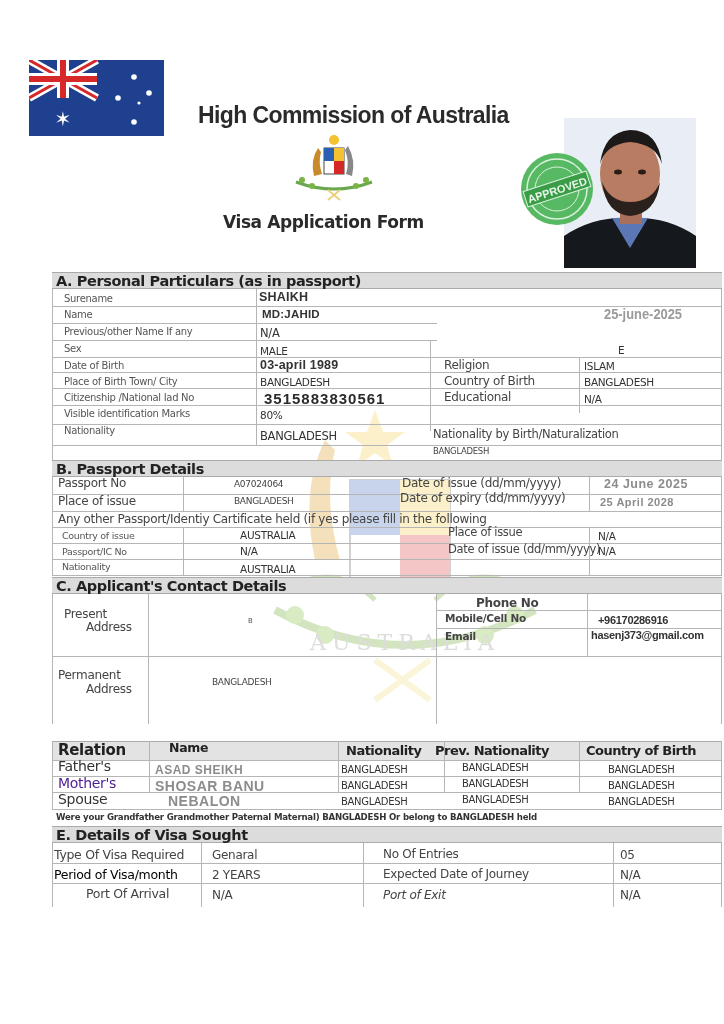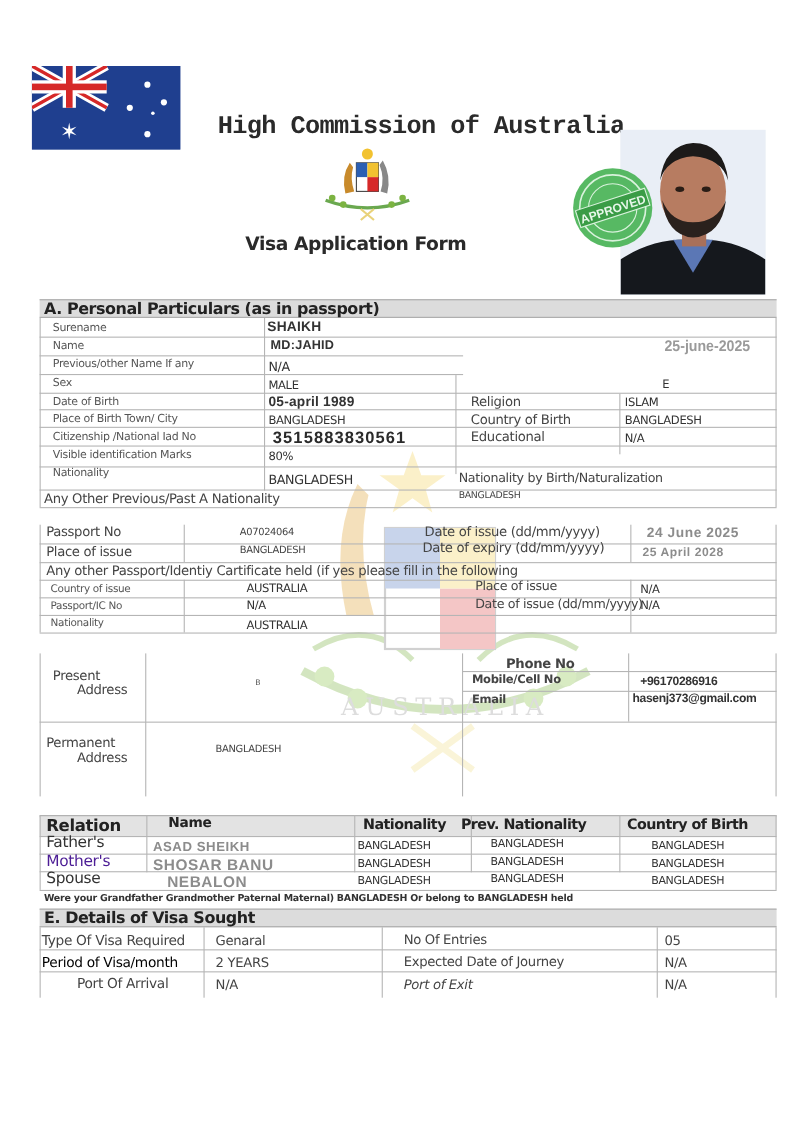--- a/index.html
+++ b/index.html
@@ -3,29 +3,29 @@
 <meta charset="utf-8">
 <style>
   * { box-sizing: border-box; margin: 0; padding: 0; }
   html, body { width: 724px; height: 1024px; background: #ffffff; overflow: hidden; }
   body { position: relative; font-family: "Liberation Sans", "DejaVu Sans", sans-serif; color: #333; }
 
   .abs { position: absolute; }
 
   
   .flag { left: 29px; top: 60px; width: 135px; height: 76px; background: #1f3f8f; overflow: hidden; }
-  .title { left: 198px; top: 102px; font-size: 23px; font-weight: bold; color: #2a2a2a; font-family: Liberation Mono, monospace; letter-spacing: -0.6px; }
+  .title { left: 198px; top: 102px; font-size: 23px; font-weight: bold; color: #2a2a2a; font-family: Liberation Sans, sans-serif; letter-spacing: -0.6px; }
   .subtitle { left: 223px; top: 212px; font-size: 17px; font-weight: bold; color: #2a2a2a; font-family: "DejaVu Sans", sans-serif; letter-spacing: -0.4px; }
   .crest { left: 288px; top: 130px; width: 92px; height: 72px; }
   .photo { left: 564px; top: 118px; width: 132px; height: 150px; background: #e9eef6; overflow: hidden; }
   .stamp { left: 518px; top: 150px; width: 78px; height: 78px; }
   .date-stamp { left: 604px; top: 306px; font-size: 14px; font-weight: bold; color: #9a9a9a; font-family: "Liberation Sans Narrow", "Liberation Sans", sans-serif; transform: scaleX(0.92); transform-origin: left; }
 
   
-  .form { left: 36px; top: 272px; width: 658px; height: 636px; }
+  .form { left: 52px; top: 272px; width: 658px; height: 636px; }
   .sec-head { position: absolute; left: 0; width: 670px; height: 17px; background: #dcdcdc; border-top: 1px solid #aaa; border-bottom: 1px solid #aaa; font-weight: bold; font-size: 14.5px; color: #222; padding-left: 4px; line-height: 16px; font-family: "DejaVu Sans", sans-serif; letter-spacing: -0.4px; }
   .hl { position: absolute; height: 1px; background: #b5b5b5; }
   .vl { position: absolute; width: 1px; background: #b5b5b5; }
   .t { position: absolute; white-space: nowrap; color: #3c3c3c; font-family: "DejaVu Sans", sans-serif; letter-spacing: -0.3px; }
   .lbl { font-size: 10px; color: #555; }
   .val { font-size: 10.5px; color: #333; }
   .big { font-size: 12.5px; font-weight: bold; color: #333; font-family: "Liberation Sans", sans-serif; letter-spacing: 0.2px; }
   .huge { font-size: 15px; font-weight: bold; color: #2a2a2a; font-family: "Liberation Sans", sans-serif; letter-spacing: 1px; }
   .grey-bold { font-weight: bold; color: #8c8c8c; font-family: "Liberation Sans", sans-serif; letter-spacing: 0.5px; }
   .watermark { left: 255px; top: 410px; width: 300px; height: 300px; opacity: 0.33; }
@@ -153,21 +153,21 @@
   <div class="t big" style="left:210px;top:36px;font-size:11.5px;">MD:JAHID</div>
 
   <div class="t lbl" style="left:12px;top:54px;">Previous/other Name If any</div>
   <div class="t val" style="left:208px;top:54px;font-size:11.5px;">N/A</div>
 
   <div class="t lbl" style="left:12px;top:71px;">Sex</div>
   <div class="t val" style="left:208px;top:73px;">MALE</div>
   <div class="t val" style="left:566px;top:72px;">E</div>
 
   <div class="t lbl" style="left:12px;top:88px;">Date of Birth</div>
-  <div class="t big" style="left:208px;top:86px;">05-april 1989</div>
+  <div class="t big" style="left:208px;top:86px;">03-april 1989</div>
   <div class="t" style="left:392px;top:86px;font-size:12px;color:#444;">Religion</div>
   <div class="t val" style="left:532px;top:88px;">ISLAM</div>
 
   <div class="t lbl" style="left:12px;top:104px;">Place of Birth Town/ City</div>
   <div class="t val" style="left:208px;top:104px;">BANGLADESH</div>
   <div class="t" style="left:392px;top:102px;font-size:12px;color:#444;">Country of Birth</div>
   <div class="t val" style="left:532px;top:104px;">BANGLADESH</div>
 
   <div class="t lbl" style="left:12px;top:120px;">Citizenship /National Iad No</div>
   <div class="t huge" style="left:212px;top:118px;">3515883830561</div>
@@ -175,22 +175,22 @@
   <div class="t val" style="left:532px;top:121px;">N/A</div>
 
   <div class="t lbl" style="left:12px;top:136px;">Visible identification Marks</div>
   <div class="t val" style="left:208px;top:137px;">80%</div>
 
   <div class="t lbl" style="left:12px;top:153px;">Nationality</div>
   <div class="t val" style="left:208px;top:157px;font-size:11.5px;">BANGLADESH</div>
   <div class="t" style="left:381px;top:155px;font-size:11.5px;color:#444;">Nationality by Birth/Naturalization</div>
   <div class="t" style="left:381px;top:174px;font-size:8.5px;color:#444;">BANGLADESH</div>
 
-  <div class="t" style="left:4px;top:174px;font-size:12px;color:#444;">Any Other Previous/Past A Nationality</div>
-
+
+  <div class="sec-head" style="top:188px;">B. Passport Details</div>
   <div class="vl" style="left:0;top:205px;height:98px;"></div>
   <div class="vl" style="left:669px;top:205px;height:98px;"></div>
   <div class="vl" style="left:131px;top:205px;height:34px;"></div>
   <div class="vl" style="left:131px;top:255px;height:48px;"></div>
   <div class="vl" style="left:537px;top:205px;height:34px;"></div>
   <div class="vl" style="left:537px;top:255px;height:48px;"></div>
   <div class="hl" style="left:0;top:222px;width:670px;"></div>
   <div class="hl" style="left:0;top:239px;width:670px;"></div>
   <div class="hl" style="left:0;top:255px;width:670px;"></div>
   <div class="hl" style="left:0;top:271px;width:670px;"></div>
@@ -215,20 +215,21 @@
   <div class="t val" style="left:546px;top:258px;">N/A</div>
 
   <div class="t" style="left:10px;top:274px;font-size:9.5px;color:#555;">Passport/IC No</div>
   <div class="t val" style="left:188px;top:273px;">N/A</div>
   <div class="t" style="left:396px;top:270px;font-size:11.5px;color:#444;">Date of issue (dd/mm/yyyy)</div>
   <div class="t val" style="left:546px;top:273px;">N/A</div>
 
   <div class="t" style="left:10px;top:289px;font-size:9.5px;color:#555;">Nationality</div>
   <div class="t val" style="left:188px;top:291px;">AUSTRALIA</div>
 
+  <div class="sec-head" style="top:305px;">C. Applicant's Contact Details</div>
   <div class="vl" style="left:0;top:322px;height:130px;"></div>
   <div class="vl" style="left:669px;top:322px;height:130px;"></div>
   <div class="vl" style="left:96px;top:322px;height:130px;"></div>
   <div class="vl" style="left:384px;top:322px;height:130px;"></div>
   <div class="vl" style="left:535px;top:322px;height:62px;"></div>
   <div class="hl" style="left:0;top:384px;width:670px;"></div>
   <div class="hl" style="left:384px;top:338px;width:286px;"></div>
   <div class="hl" style="left:384px;top:356px;width:286px;"></div>
 
   <div class="t" style="left:12px;top:335px;font-size:12px;color:#444;">Present</div>

